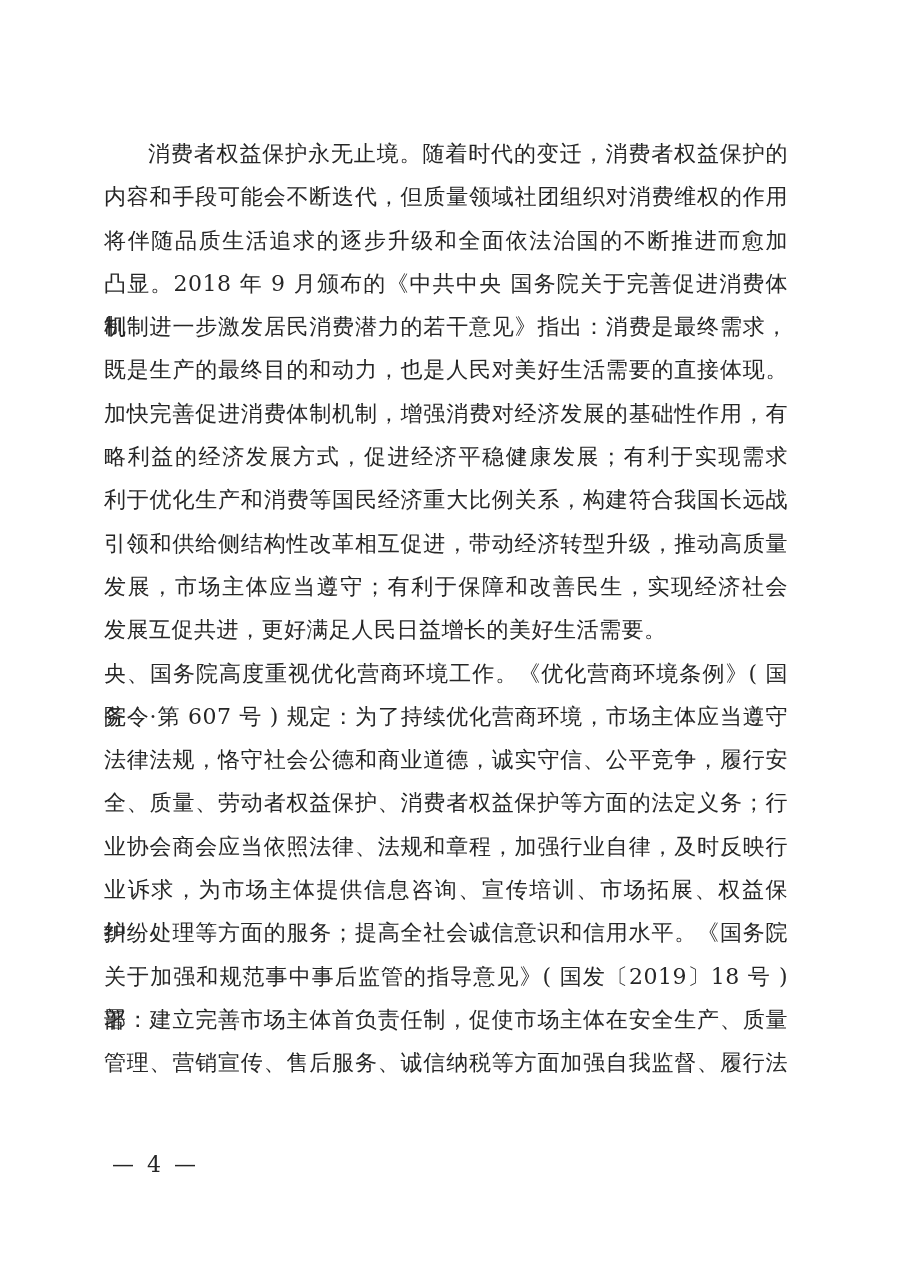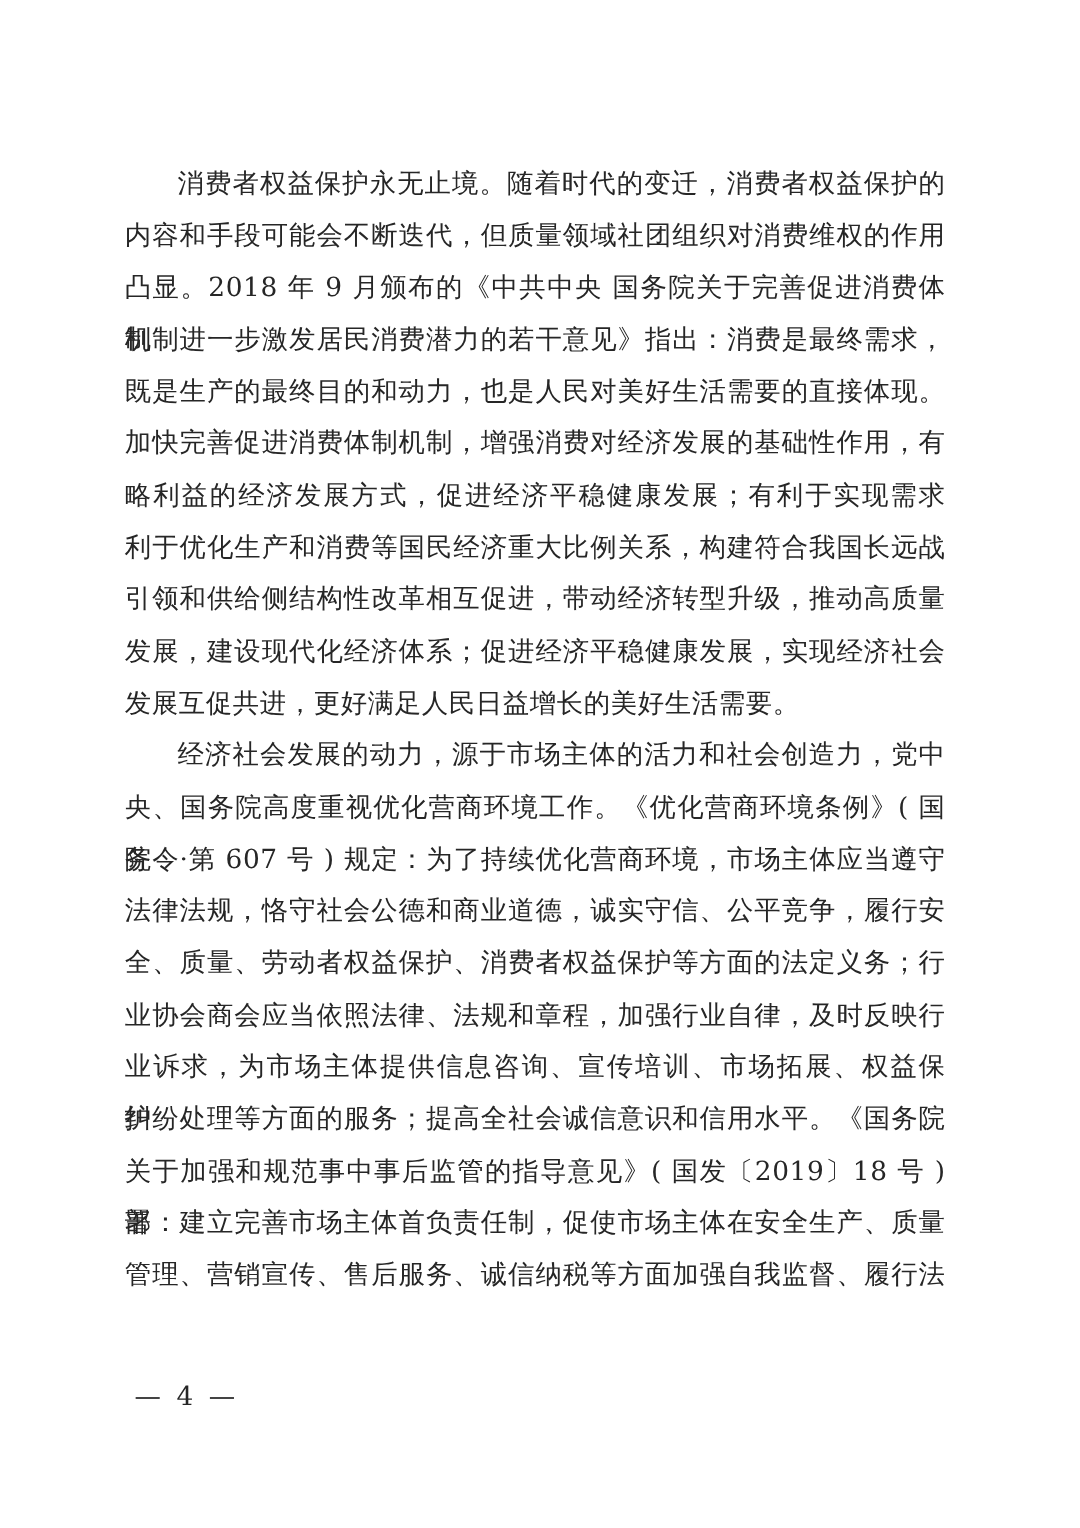--- a/index.html
+++ b/index.html
@@ -55,33 +55,33 @@
 </head>
 <body>
 
 <div class="page">
 
   <div class="text-block">
 
     <div class="para">
       <div class="line indent">消费者权益保护永无止境。随着时代的变迁，消费者权益保护的</div>
       <div class="line">内容和手段可能会不断迭代，但质量领域社团组织对消费维权的作用</div>
+      <div class="line">将伴随品质生活追求的逐步升级和全面依法治国的不断推进而愈加</div>
       <div class="line">凸显。2018 年 9 月颁布的《中共中央 国务院关于完善促进消费体制</div>
       <div class="line">机制进一步激发居民消费潜力的若干意见》指出：消费是最终需求，</div>
       <div class="line">既是生产的最终目的和动力，也是人民对美好生活需要的直接体现。</div>
       <div class="line">加快完善促进消费体制机制，增强消费对经济发展的基础性作用，有</div>
       <div class="line">略利益的经济发展方式，促进经济平稳健康发展；有利于实现需求</div>
       <div class="line">利于优化生产和消费等国民经济重大比例关系，构建符合我国长远战</div>
       <div class="line">引领和供给侧结构性改革相互促进，带动经济转型升级，推动高质量</div>
-      <div class="line">发展，建设现代化经济体系；促进经济平稳健康发展，实现经济社会</div>
+      <div class="line">发展，市场主体应当遵守；有利于保障和改善民生，实现经济社会</div>
       <div class="line para-last">发展互促共进，更好满足人民日益增长的美好生活需要。</div>
     </div>
 
     <div class="para">
-      <div class="line indent">经济社会发展的动力，源于市场主体的活力和社会创造力，党中</div>
       <div class="line">央、国务院高度重视优化营商环境工作。《优化营商环境条例》( 国务</div>
       <div class="line">院令·第 607 号 ) 规定：为了持续优化营商环境，市场主体应当遵守</div>
       <div class="line">法律法规，恪守社会公德和商业道德，诚实守信、公平竞争，履行安</div>
       <div class="line">全、质量、劳动者权益保护、消费者权益保护等方面的法定义务；行</div>
       <div class="line">业协会商会应当依照法律、法规和章程，加强行业自律，及时反映行</div>
       <div class="line">业诉求，为市场主体提供信息咨询、宣传培训、市场拓展、权益保护、</div>
       <div class="line">纠纷处理等方面的服务；提高全社会诚信意识和信用水平。《国务院</div>
       <div class="line">关于加强和规范事中事后监管的指导意见》( 国发〔2019〕18 号 ) 部</div>
       <div class="line">署：建立完善市场主体首负责任制，促使市场主体在安全生产、质量</div>
       <div class="line">管理、营销宣传、售后服务、诚信纳税等方面加强自我监督、履行法</div>

